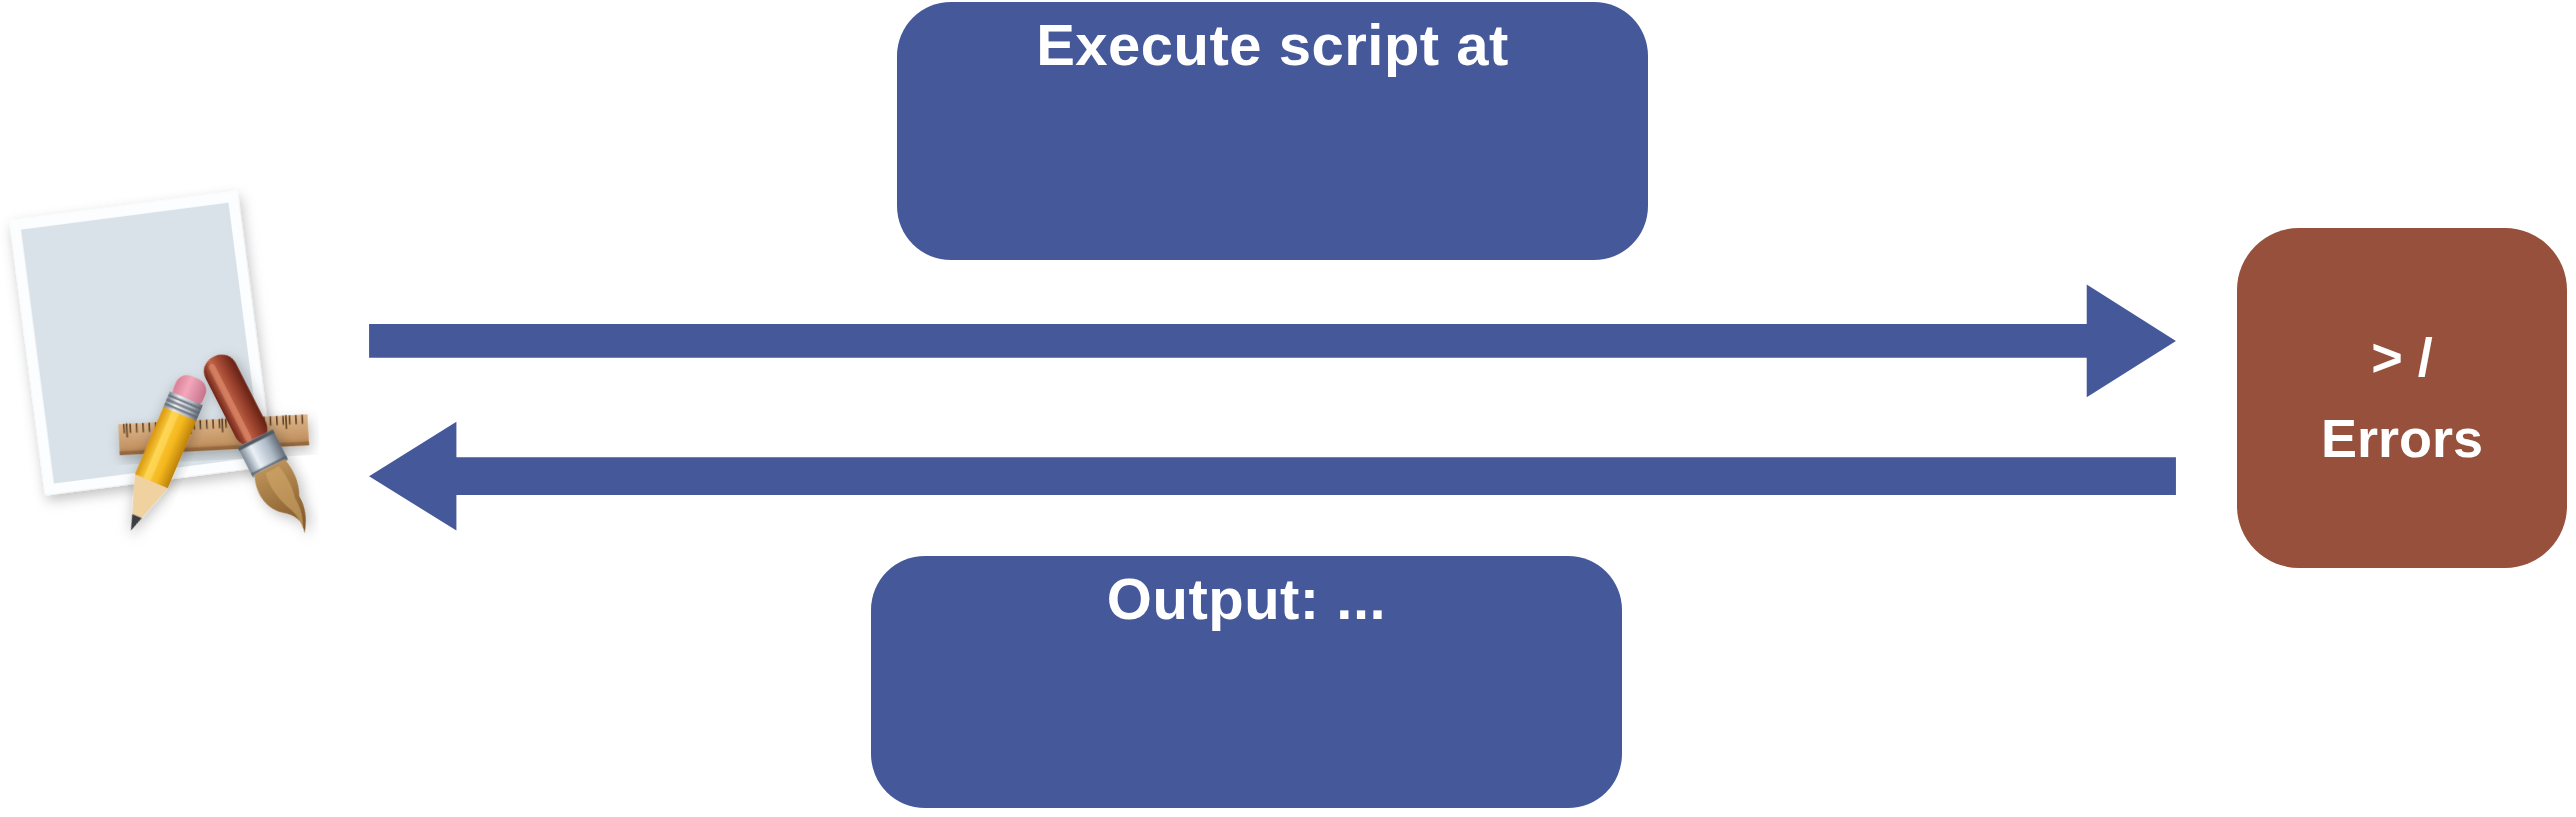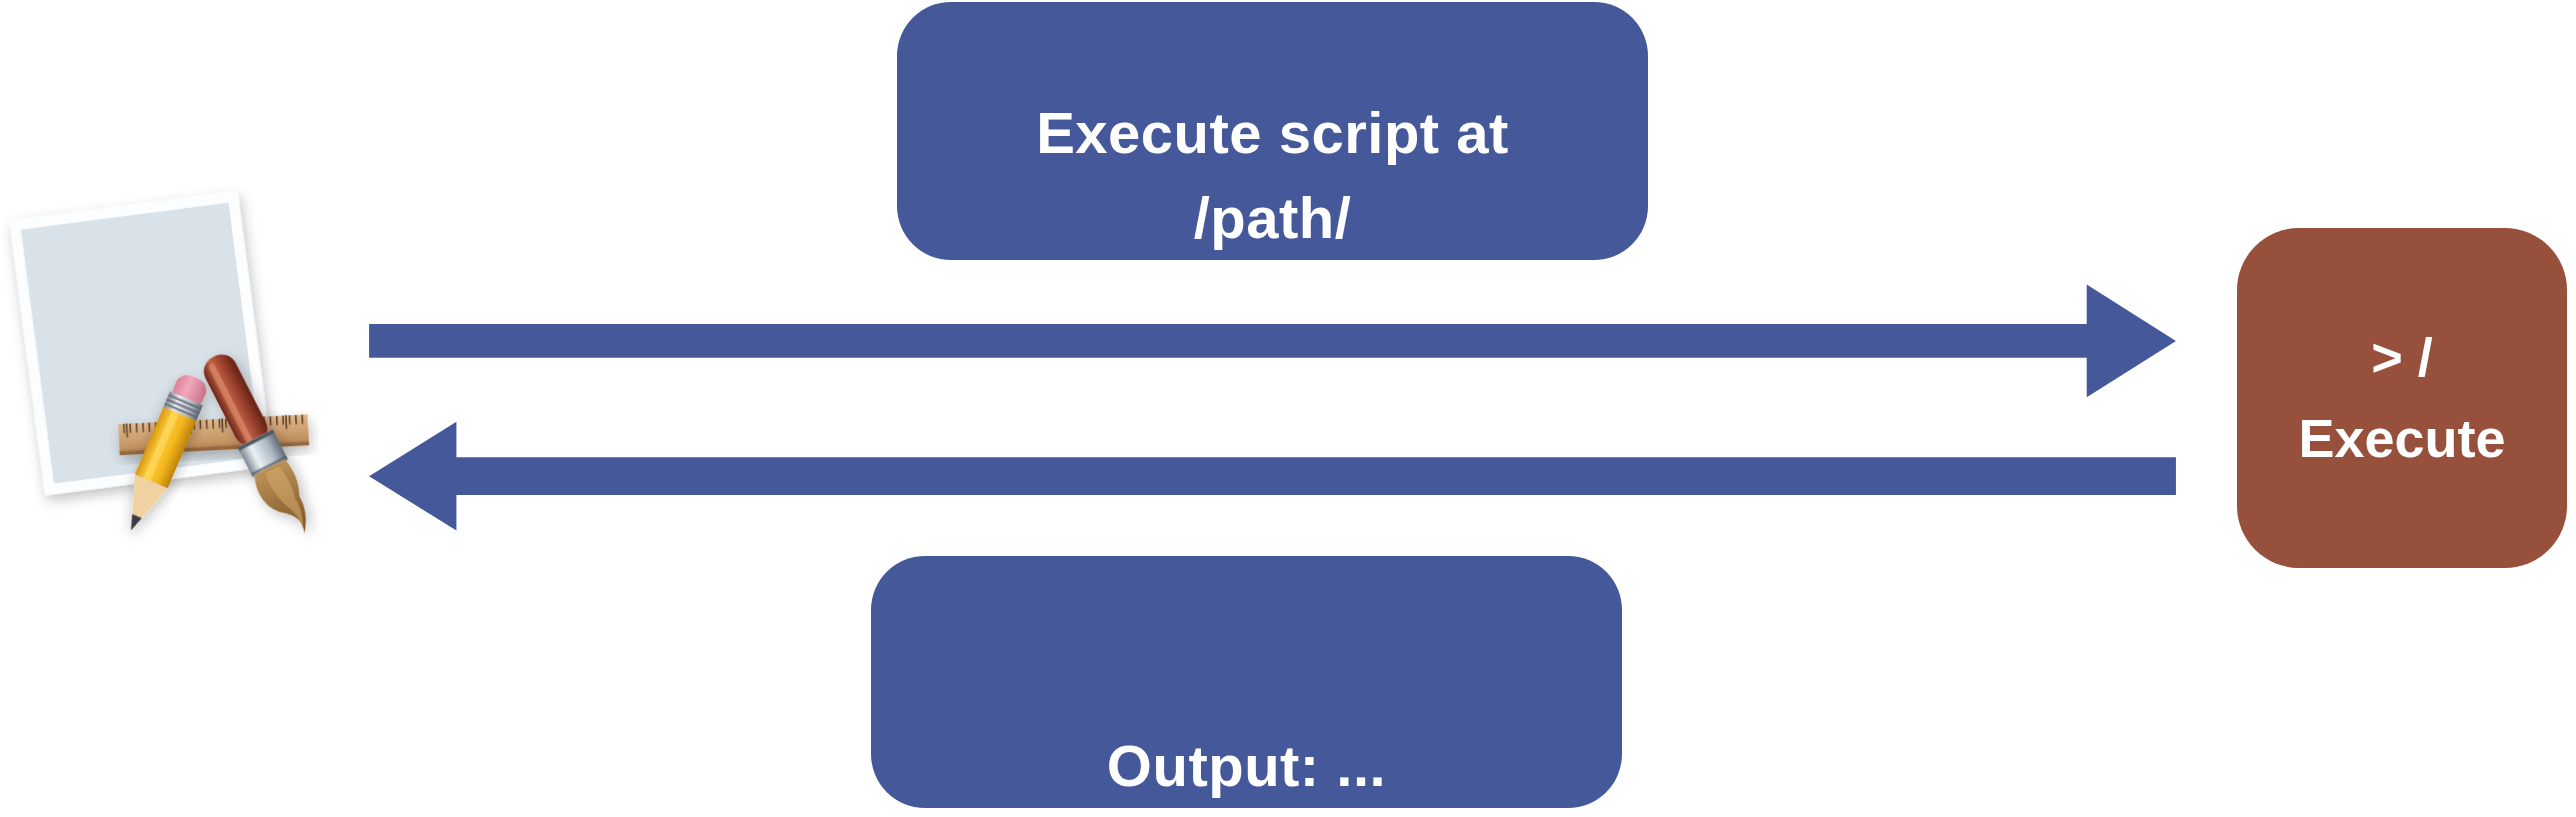--- a/index.html
+++ b/index.html
@@ -9,21 +9,21 @@
     background:#ffffff;
     overflow:hidden;
     font-family:"Liberation Sans","DejaVu Sans",sans-serif;
   }
   .callout{
     position:absolute;
     background:var(--blue,#45589A);
     color:#ffffff;
     border-radius:54px;
     display:flex;flex-direction:column;
-    align-items:center;justify-content:flex-end;
+    align-items:center;justify-content:flex-start;
     text-align:center;
     font-weight:bold;
     font-size:58px;
     line-height:85px;
     letter-spacing:0.5px;
   }
   .callout-request{left:897px;top:1.9px;width:751px;height:258px;}
   .callout-response{left:871px;top:556px;width:751px;height:252px;}
   .helper-node{
     position:absolute;
@@ -120,26 +120,25 @@
     </g>
   </svg>
 
   <svg class="arrows-layer" viewBox="0 0 2743 871" aria-hidden="true">
     <polygon points="393,345 2222,345 2222,303 2317,363 2222,423 2222,381 393,381" fill="var(--blue,#45589A)"></polygon>
     <polygon points="2317,487 486,487 486,449 393,507 486,565 486,527 2317,527" fill="var(--blue,#45589A)"></polygon>
   </svg>
 
   <div class="callout callout-request">
     <div>Execute script at</div>
-    <div>/path/</div>
   </div>
 
   <div class="callout callout-response">
     <div>Output: ...</div>
   </div>
 
   <div class="helper-node">
     <div>&gt; /</div>
-    <div>Execute</div>
+    <div>Errors</div>
   </div>
 
 </div>
 
 
 </body></html>

